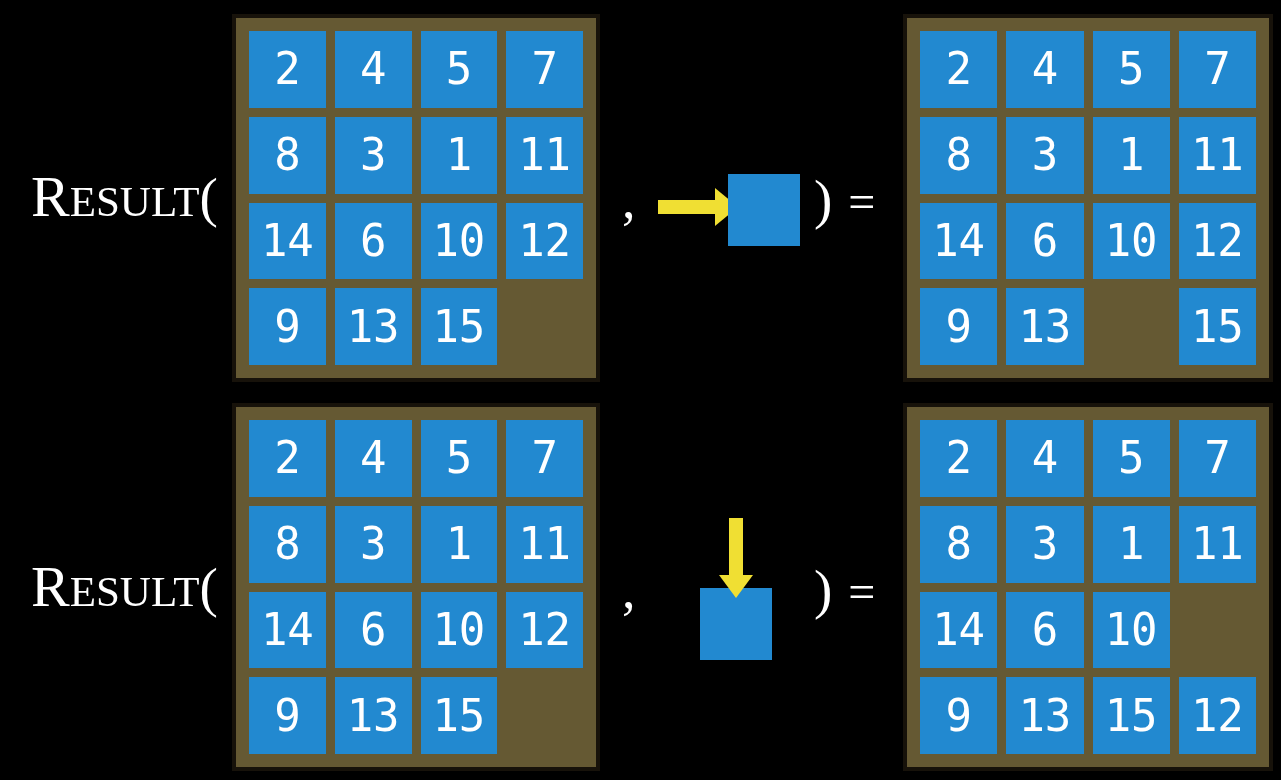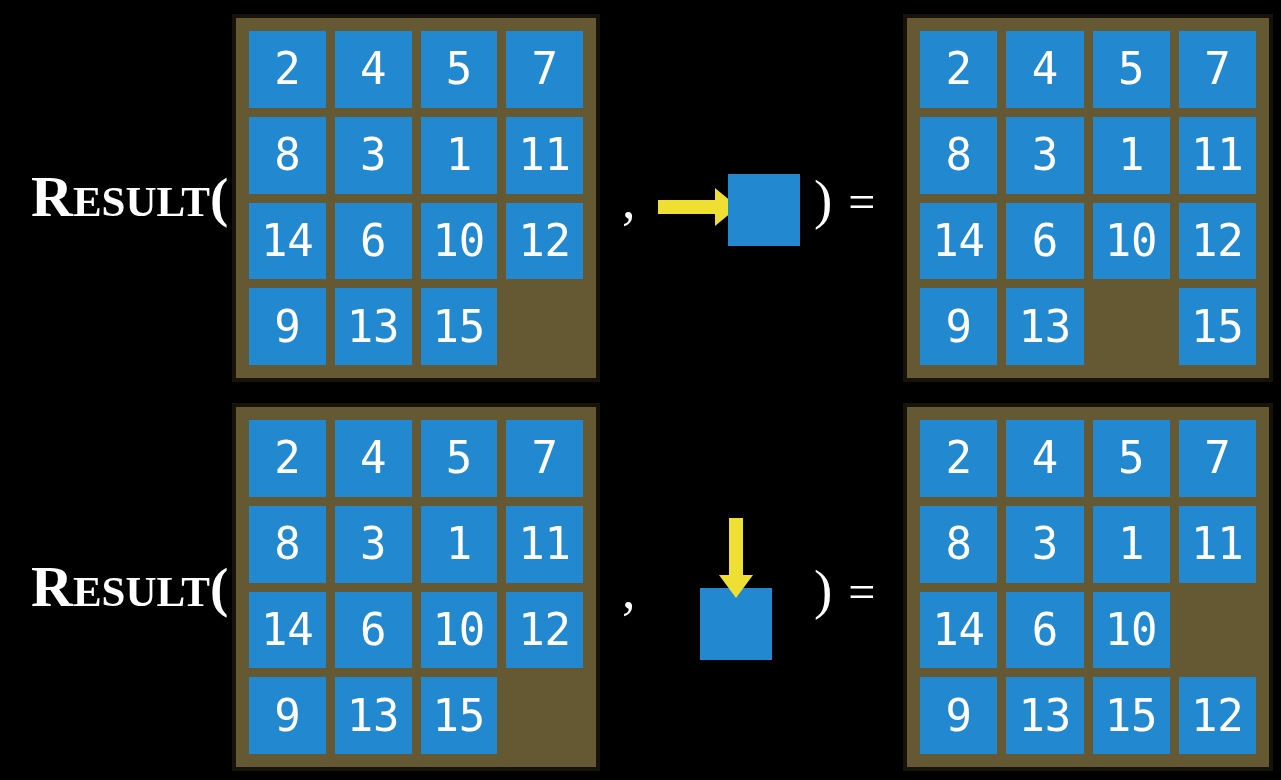--- a/index.html
+++ b/index.html
@@ -11,21 +11,21 @@
     --txt:#ffffff;
   }
   html,body{margin:0;padding:0;background:var(--bg);}
   .fig{
     position:relative;width:1281px;height:780px;overflow:hidden;
     background:var(--bg);color:var(--txt);
     font-family:"Liberation Serif","DejaVu Serif",serif;
   }
   .abs{position:absolute;}
   
-  .fn{font-size:58px;line-height:1;white-space:nowrap;font-weight:bold;}
+  .fn{font-size:58px;line-height:1;white-space:nowrap;}
   .fn .sc{font-size:43px;}
   .fn .paren{font-size:55px;}
   .comma{font-size:54px;line-height:1;}
   .close-eq{font-size:55px;line-height:1;white-space:nowrap;}
   .close-eq .eq{font-size:48px;margin-left:16px;}
   
   .board{
     box-sizing:border-box;width:368px;height:368px;
     background:var(--board);border:4px solid var(--frame);
     padding:13px;display:grid;

